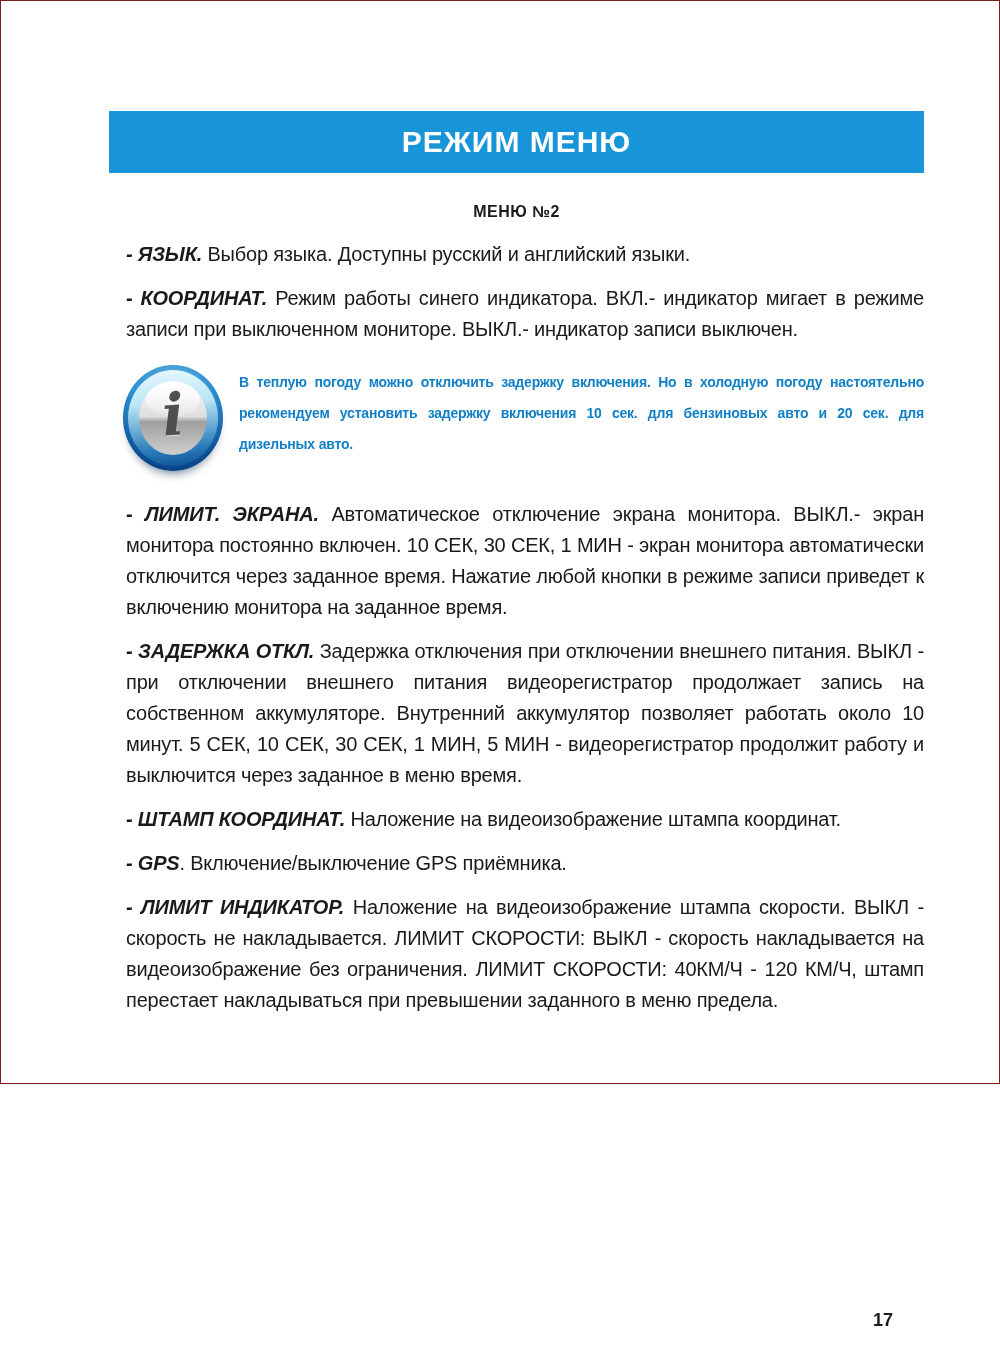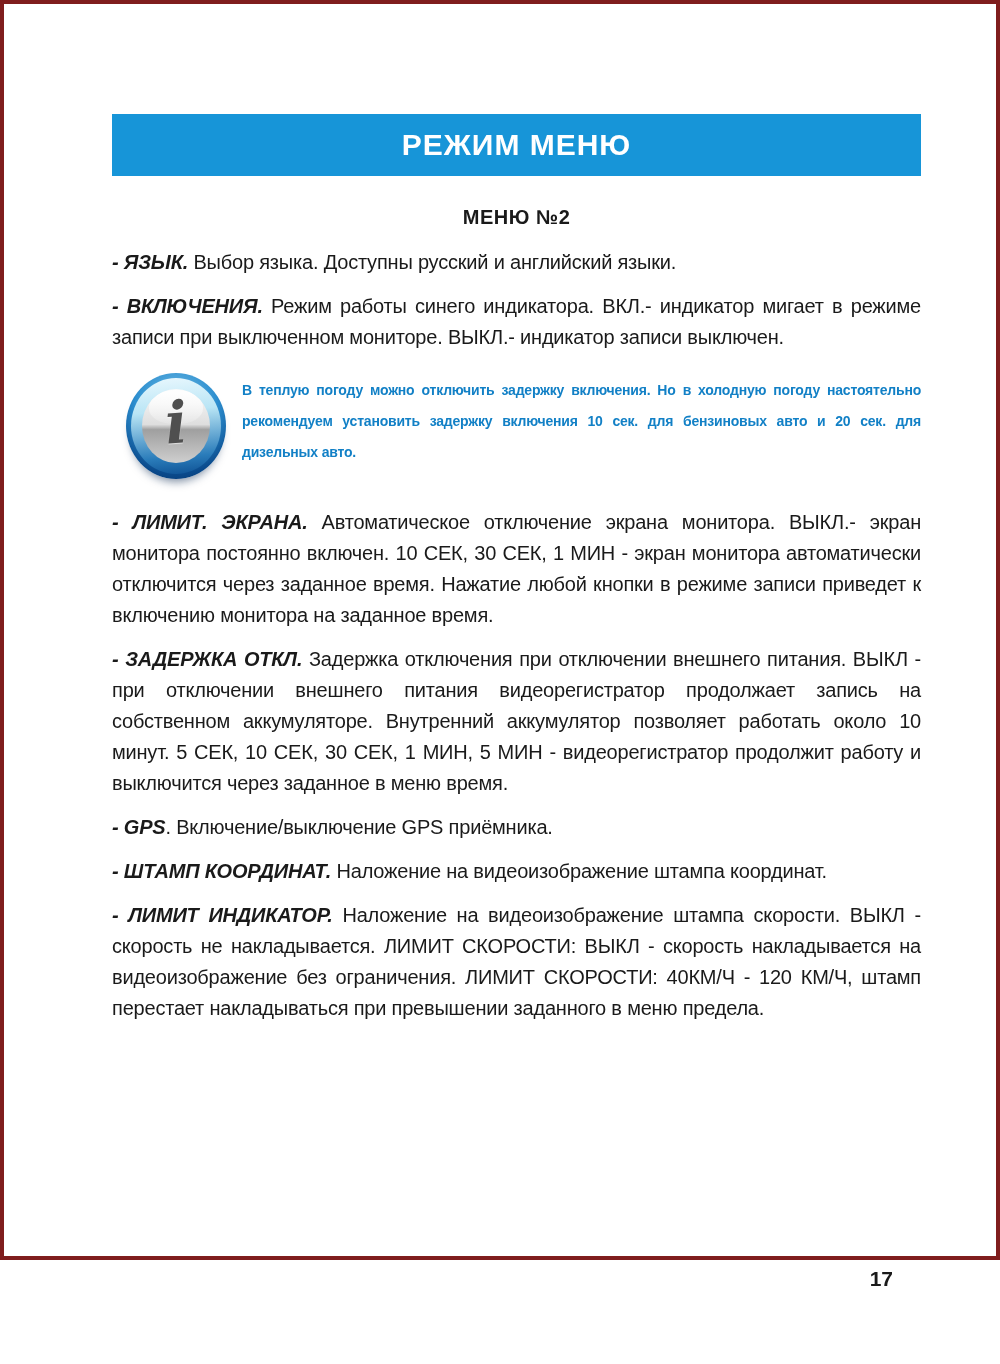--- a/index.html
+++ b/index.html
@@ -8,39 +8,39 @@
     --body-text:#1A1A1A;
   }
   *{margin:0;padding:0;box-sizing:border-box;}
   html,body{background:#fff;}
   body{
     width:1000px;height:1364px;position:relative;overflow:hidden;
     font-family:"Liberation Sans","DejaVu Sans",sans-serif;
     color:var(--body-text);
   }
   .page{
-    width:1000px;height:1260px;
+    width:1000px;height:1084px;
     padding:110px 75px 0 108px;
-    border:4px solid #7f1d1d;
+    border:1px solid #7f1d1d;
   }
   .header-bar{
     width:100%;height:62px;
     background:var(--header-bg);
     display:flex;align-items:center;justify-content:center;
   }
   .header-bar .title{
     color:#fff;font-size:30px;font-weight:bold;letter-spacing:1px;
   }
   .subtitle{
-    text-align:center;font-size:20px;font-weight:bold;
+    text-align:center;font-size:16px;font-weight:bold;
     margin:30px 0 18px 0;letter-spacing:.5px;
   }
   .item{
     font-size:20px;line-height:31px;letter-spacing:-0.2px;
-    text-align:justify;margin-bottom:13px;
+    text-align:justify;margin-bottom:13px;margin-left:17px;
   }
   .item .term{font-weight:bold;font-style:italic;}
   .note{
     display:flex;align-items:flex-start;gap:16px;
     margin:20px 0 28px 14px;
   }
   .note-text{
     color:var(--note-text);font-weight:bold;font-size:14px;
     line-height:31px;letter-spacing:-0.2px;text-align:justify;
     padding-top:2px;
@@ -67,59 +67,59 @@
     background:linear-gradient(rgba(255,255,255,.95),rgba(255,255,255,.15));
   }
   .note-glyph{
     position:relative;z-index:2;
     font-family:"DejaVu Serif","Liberation Serif",serif;
     font-style:italic;font-weight:bold;font-size:58px;color:#4f4f4f;
     transform:translateY(-3px) rotate(-4deg);
     text-shadow:0 1px 1px rgba(255,255,255,.6);
   }
   .page-number{
-    position:absolute;right:107px;top:1267px;
-    font-size:21px;font-weight:bold;
+    position:absolute;right:107px;top:1310px;
+    font-size:18px;font-weight:bold;
   }
 </style>
 </head>
 <body>
 
 <div class="page">
 
   <div class="header-bar">
     <span class="title">РЕЖИМ МЕНЮ</span>
   </div>
 
   <div class="subtitle">МЕНЮ №2</div>
 
   <p class="item"><b class="term">- ЯЗЫК.</b><span> Выбор языка. Доступны русский и английский языки.</span></p>
 
 
 
-  <p class="item"><b class="term">- ВКЛЮЧЕНИЯ.</b><span> Режим работы синего индикатора. ВКЛ.- индикатор мигает в режиме записи при выключенном мониторе. ВЫКЛ.- индикатор записи выключен.</span></p>
+  <p class="item"><b class="term">- КООРДИНАТ.</b><span> Режим работы синего индикатора. ВКЛ.- индикатор мигает в режиме записи при выключенном мониторе. ВЫКЛ.- индикатор записи выключен.</span></p>
 
 
   <div class="note">
     <div class="note-icon">
       <div class="note-ring">
         <div class="note-core">
           <span class="note-glyph">i</span>
         </div>
       </div>
     </div>
     <div class="note-text">В теплую погоду можно отключить задержку включения. Но в холодную погоду настоятельно рекомендуем установить задержку включения 10 сек. для бензиновых авто и 20 сек. для дизельных авто.</div>
   </div>
 
 
   <p class="item"><b class="term">- ЛИМИТ. ЭКРАНА.</b><span> Автоматическое отключение экрана монитора. ВЫКЛ.- экран монитора постоянно включен. 10 СЕК, 30 СЕК, 1 МИН - экран монитора автоматически отключится через заданное время. Нажатие любой кнопки в режиме записи приведет к включению монитора на заданное время.</span></p>
 
   <p class="item"><b class="term">- ЗАДЕРЖКА ОТКЛ.</b><span> Задержка отключения при отключении внешнего питания. ВЫКЛ - при отключении внешнего питания видеорегистратор продолжает запись на собственном аккумуляторе. Внутренний аккумулятор позволяет работать около 10 минут. 5 СЕК, 10 СЕК, 30 СЕК, 1 МИН, 5 МИН - видеорегистратор продолжит работу и выключится через заданное в меню время.</span></p>
 
+  <p class="item"><b class="term">- ШТАМП КООРДИНАТ.</b><span> Наложение на видеоизображение штампа координат.</span></p>
+
   <p class="item"><b class="term">- GPS</b><span>. Включение/выключение GPS приёмника.</span></p>
-
-  <p class="item"><b class="term">- ШТАМП КООРДИНАТ.</b><span> Наложение на видеоизображение штампа координат.</span></p>
 
   <p class="item"><b class="term">- ЛИМИТ ИНДИКАТОР.</b><span> Наложение на видеоизображение штампа скорости. ВЫКЛ - скорость не накладывается.  ЛИМИТ СКОРОСТИ: ВЫКЛ - скорость накладывается на видеоизображение без ограничения. ЛИМИТ СКОРОСТИ: 40КМ/Ч - 120 КМ/Ч, штамп перестает накладываться при превышении заданного в меню предела.</span></p>
 
   <div class="page-number">17</div>
 
 </div>
 
 </body></html>

